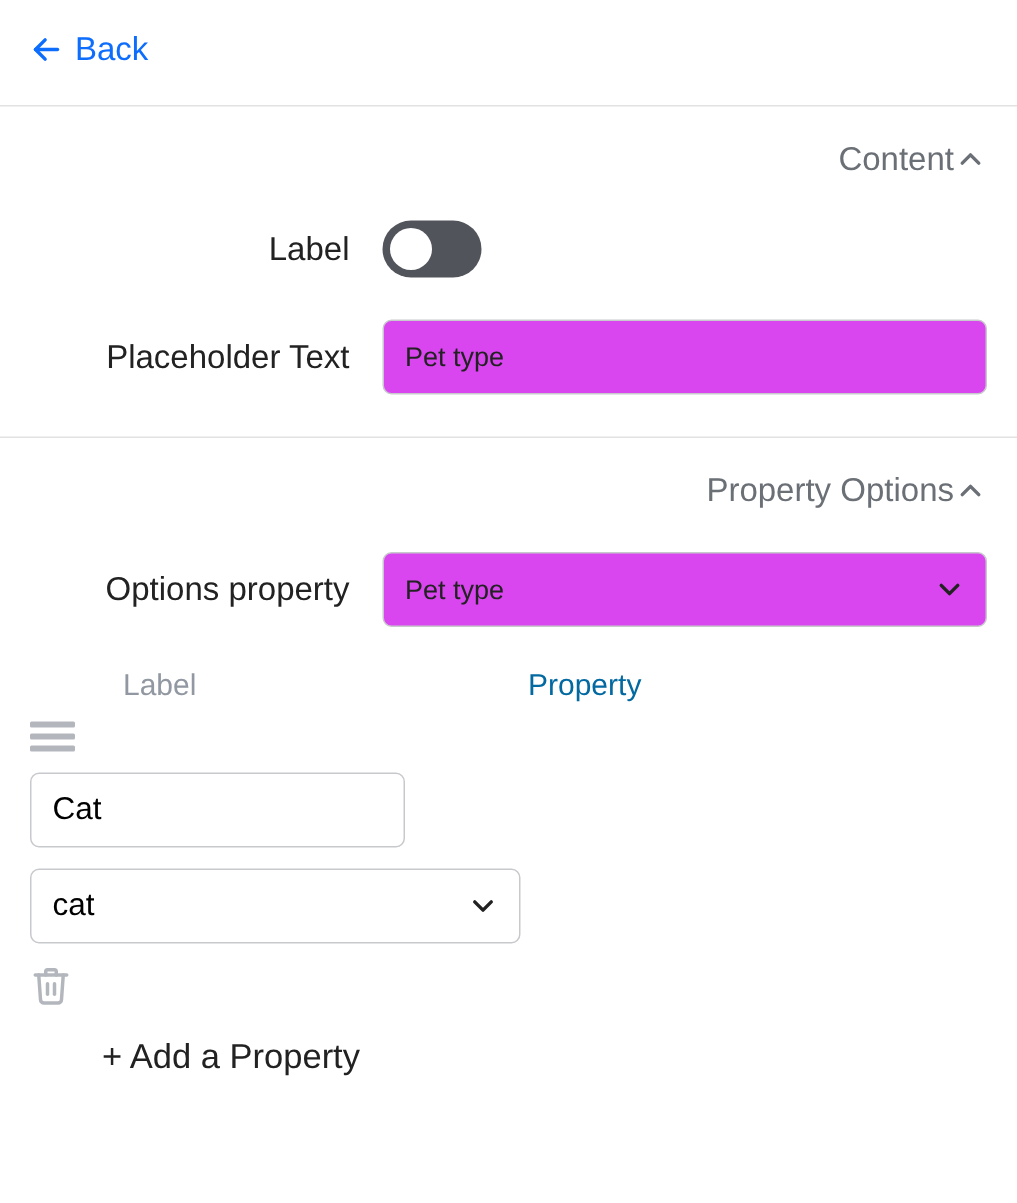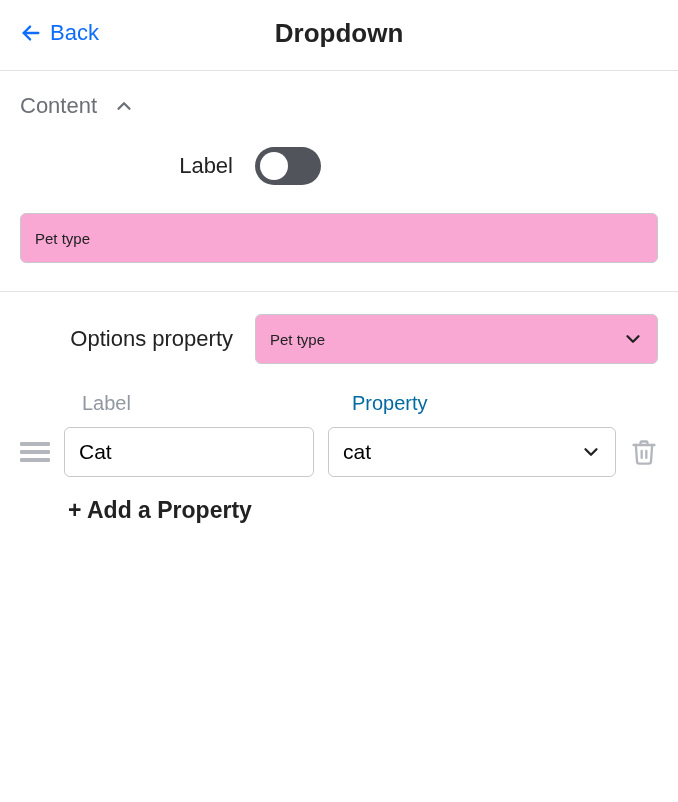--- a/index.html
+++ b/index.html
@@ -35,24 +35,23 @@
       font-weight: 700;
       color: #222;
     }
     .section {
       border-top: 1px solid #e2e2e2;
       padding: 22px 20px 28px 20px;
     }
     .section-header {
       display: flex;
       align-items: center;
-      justify-content: flex-start;
+      justify-content: flex-end;
       margin-bottom: 28px;
       cursor: pointer;
-      gap: 16px;
     }
     .section-title {
       font-size: 22px;
       color: #6b6f76;
     }
     .chevron {
       width: 22px; height: 22px;
       color: #6b6f76;
     }
     .form-row {
@@ -88,23 +87,23 @@
       border: 3px solid #b9bdc3;
       border-radius: 8px;
       cursor: pointer;
     }
     .text-input, .select-input {
       flex: 1;
       height: 50px;
       border: 1px solid #c8c9cc;
       border-radius: 6px;
       padding: 0 14px;
-      font-size: 15px;
-      color: #222;
-      background: #f9a8d4;
+      font-size: 18px;
+      color: #222;
+      background: #d946ef;
       outline: none;
     }
     .select-wrap {
       flex: 1;
       position: relative;
     }
     .select-input { width: 100%; appearance: none; padding-right: 40px; }
     .select-caret {
       position: absolute;
       right: 14px; top: 50%;
@@ -114,23 +113,24 @@
     }
     .columns-header {
       display: flex;
       margin: 10px 0 12px 0;
     }
     .col-spacer-left { width: 62px; }
     .col-label { width: 250px; font-size: 20px; color: #9198a1; }
     .col-prop { flex: 1; font-size: 20px; color: #0369a1; padding-left: 20px; }
     .option-row {
       display: flex;
-      align-items: center;
+      align-items: flex-start;
       margin-bottom: 16px;
       gap: 14px;
+      flex-direction: column;
     }
     .drag-handle {
       width: 30px;
       display: flex;
       flex-direction: column;
       gap: 4px;
       cursor: grab;
     }
     .drag-handle .bar {
       height: 4px; background: #b3b7bd; border-radius: 1px;
@@ -163,61 +163,67 @@
     .trash-btn {
       width: 28px; height: 28px;
       color: #b3b7bd;
       cursor: pointer;
       flex-shrink: 0;
     }
     .add-property {
       margin-top: 20px;
       padding-left: 48px;
       font-size: 23px;
-      font-weight: 700;
+      font-weight: 400;
       cursor: pointer;
       color: #222;
     }
   </style>
 </head>
 <body>
 
 <div class="header">
   <div class="back-btn">
     <svg class="back-arrow" viewBox="0 0 24 24" fill="none" stroke="#0d6dfd" stroke-width="2.5" stroke-linecap="round" stroke-linejoin="round">
         <line x1="20" y1="12" x2="4" y2="12"></line>
         <polyline points="11 5 4 12 11 19"></polyline>
       </svg>
     <span>Back</span>
   </div>
-  <div class="title">Dropdown</div>
 </div>
 
 <div class="section">
   <div class="section-header">
     <div class="section-title">Content</div>
     <svg class="chevron" viewBox="0 0 24 24" fill="none" stroke="currentColor" stroke-width="2.5" stroke-linecap="round" stroke-linejoin="round">
         <polyline points="6 15 12 9 18 15"></polyline>
       </svg>
   </div>
 
   <div class="form-row">
     <div class="form-label">Label</div>
     <div class="toggle">
       <div class="toggle-knob"></div>
     </div>
   </div>
 
 
   <div class="form-row" style="margin-bottom:0">
+    <div class="form-label">Placeholder Text</div>
     <input class="text-input" type="text" value="Pet type" style="">
   </div>
 </div>
 
 <div class="section">
+  <div class="section-header">
+    <div class="section-title">Property Options</div>
+    <svg class="chevron" viewBox="0 0 24 24" fill="none" stroke="currentColor" stroke-width="2.5" stroke-linecap="round" stroke-linejoin="round">
+        <polyline points="6 15 12 9 18 15"></polyline>
+      </svg>
+  </div>
 
   <div class="form-row">
     <div class="form-label">Options property</div>
     <div class="select-wrap">
       <input class="select-input" readonly="" value="Pet type" style="">
       <svg class="select-caret" width="22" height="22" viewBox="0 0 24 24" fill="none" stroke="currentColor" stroke-width="2.5" stroke-linecap="round" stroke-linejoin="round">
           <polyline points="6 9 12 15 18 9"></polyline>
         </svg>
     </div>
   </div>

